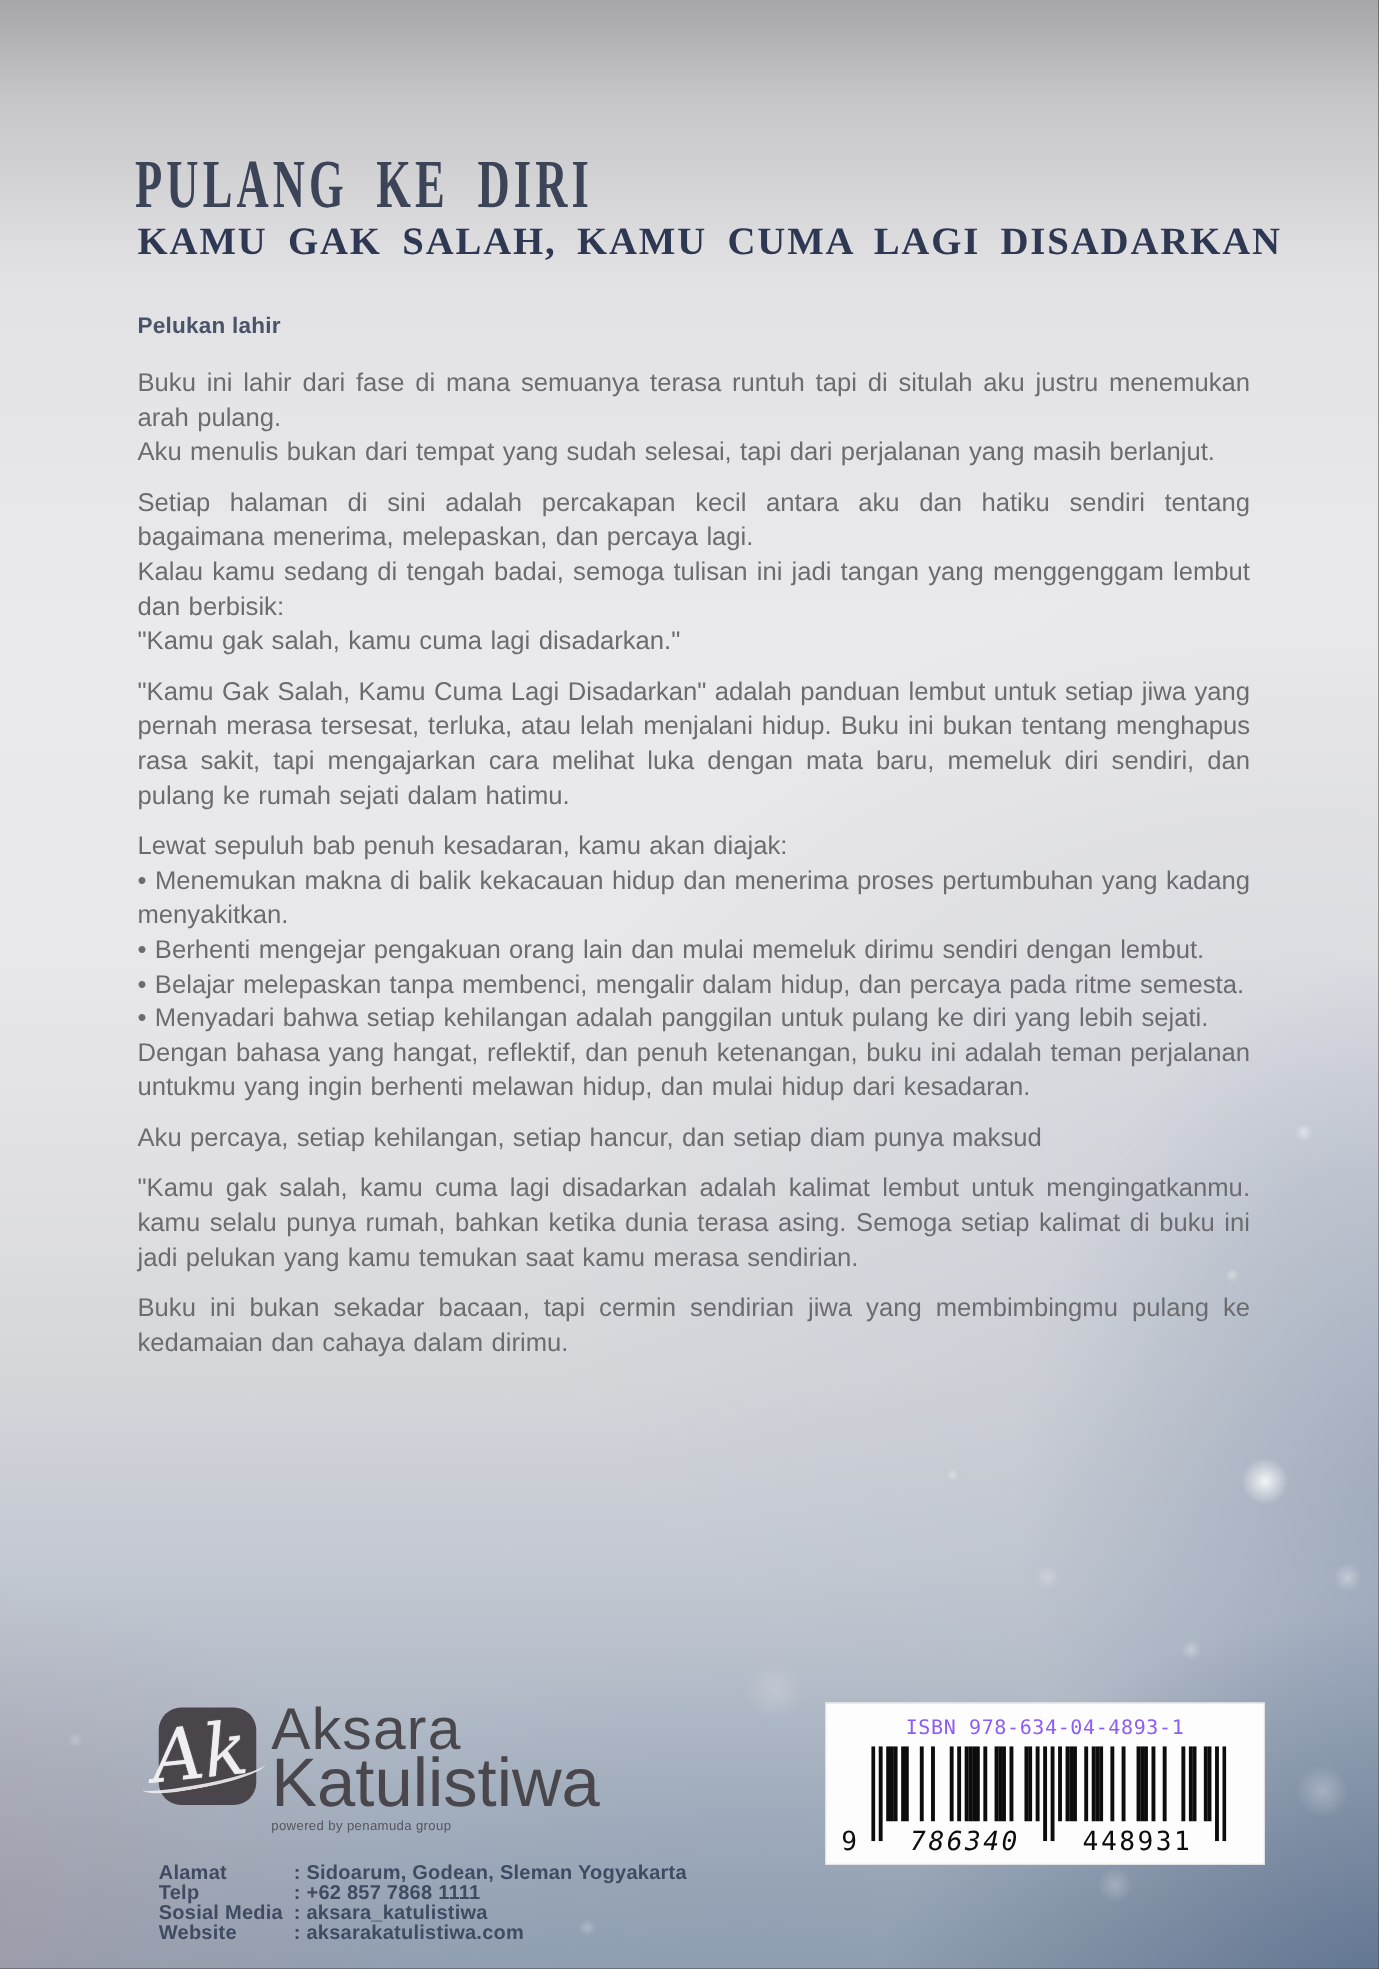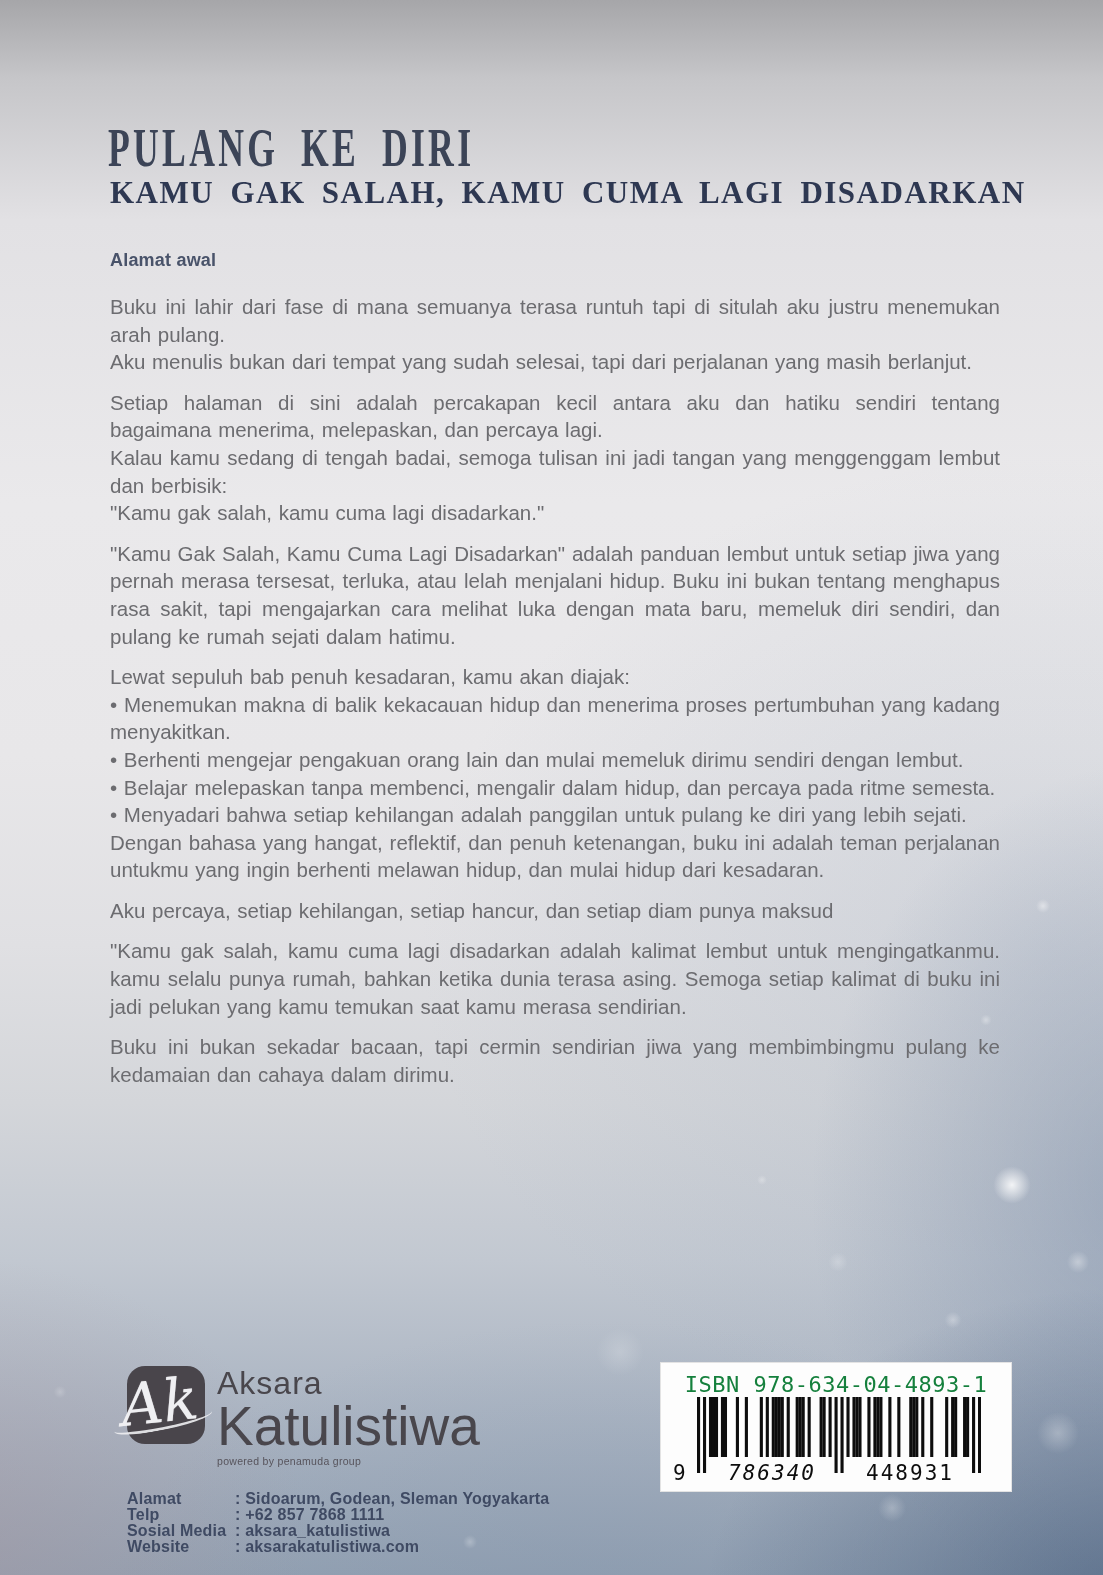--- a/index.html
+++ b/index.html
@@ -74,63 +74,63 @@
     font-family:"DejaVu Serif",serif;font-style:italic;
     font-size:58px;color:#efeff2;transform:rotate(-6deg);
     text-shadow:0 0 1px rgba(255,255,255,.6);
   }
   .logo-mark .swash{
     position:absolute;left:-14px;bottom:14px;width:100px;height:14px;
     border-bottom:3px solid #efeff2;border-radius:0 0 60% 40%;
     transform:rotate(-10deg);opacity:.9;
   }
   .logo-text{margin-left:12px;color:#49464c;}
-  .logo-name1{font-size:32px;line-height:34px;letter-spacing:1px;}
+  .logo-name1{font-size:47px;line-height:34px;letter-spacing:1px;}
   .logo-name2{font-size:55px;line-height:52px;font-weight:500;letter-spacing:0;}
   .logo-tagline{
     font-size:10.5px;color:#57545c;text-align:left;margin-top:3px;
     filter:blur(.4px);letter-spacing:.3px;
   }
   .contacts{
     margin-top:24px;font-size:16px;line-height:16px;color:#3f4a63;
     filter:blur(.55px);font-weight:bold;letter-spacing:.2px;
   }
   .contact-row{display:flex;}
   .contact-label{width:108px;flex:0 0 auto;}
   .contact-value{white-space:nowrap;}
   
   .barcode-box{
     position:absolute;left:660px;top:1362px;width:352px;height:130px;
     background:#fdfdfd;border:1px solid #e3e3e3;box-sizing:border-box;
   }
   .isbn-text{
     position:absolute;left:0;right:0;top:9px;text-align:center;
-    font-family:"DejaVu Sans Mono",monospace;font-size:22px;
-    color:#15803d;letter-spacing:.5px;
+    font-family:"DejaVu Sans Mono",monospace;font-size:16px;
+    color:#8b5cf6;letter-spacing:.5px;
   }
   .bars{position:absolute;left:36px;top:34px;}
   .bc-digit{
     position:absolute;font-family:"DejaVu Sans Mono",monospace;
     font-size:21px;color:#0d0d0d;top:98px;letter-spacing:2px;
   }
   .bc-d0{left:12px;}
   .bc-d1{left:52px;width:118px;text-align:center;font-style:italic;}
   .bc-d2{left:190px;width:118px;text-align:center;}
 </style>
 </head>
 <body>
 
 <div class="page">
   <div class="bokeh"></div>
 
   <div class="title">PULANG KE DIRI</div>
   <div class="subtitle">KAMU GAK SALAH, KAMU CUMA LAGI DISADARKAN</div>
 
   <div class="synopsis">
-    <p class="sec-heading">Alamat awal</p>
+    <p class="sec-heading">Pelukan lahir</p>
 
     <div class="block">
       <p>Buku ini lahir dari fase di mana semuanya terasa runtuh tapi di situlah aku justru menemukan arah pulang.</p>
       <p>Aku menulis bukan dari tempat yang sudah selesai, tapi dari perjalanan yang masih berlanjut.</p>
     </div>
     <div class="block">
       <p>Setiap halaman di sini adalah percakapan kecil antara aku dan hatiku sendiri tentang bagaimana menerima, melepaskan, dan percaya lagi.</p>
       <p>Kalau kamu sedang di tengah badai, semoga tulisan ini jadi tangan yang menggenggam lembut dan berbisik:</p>
       <p>"Kamu gak salah, kamu cuma lagi disadarkan."</p>
     </div>

